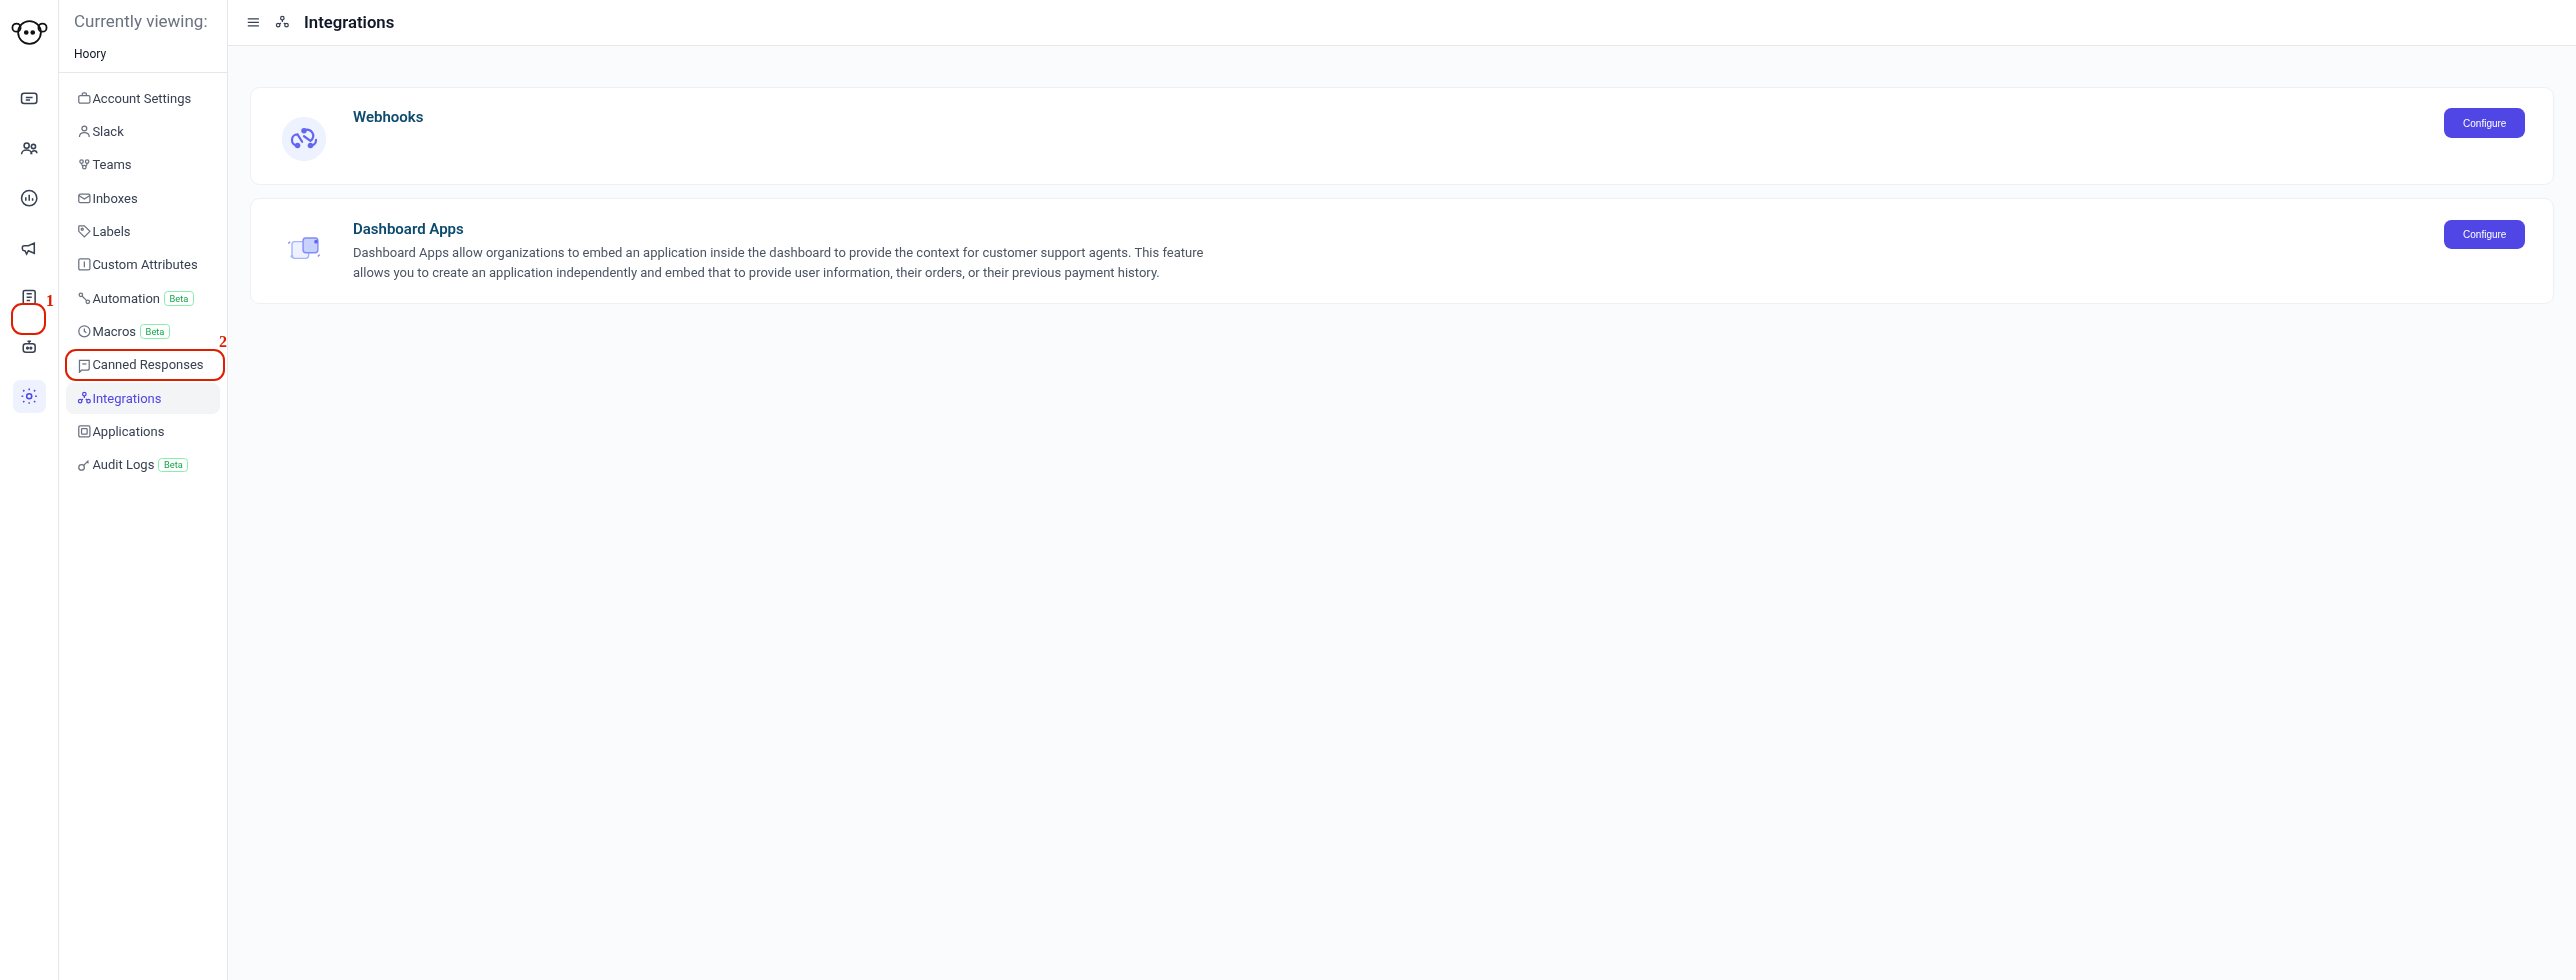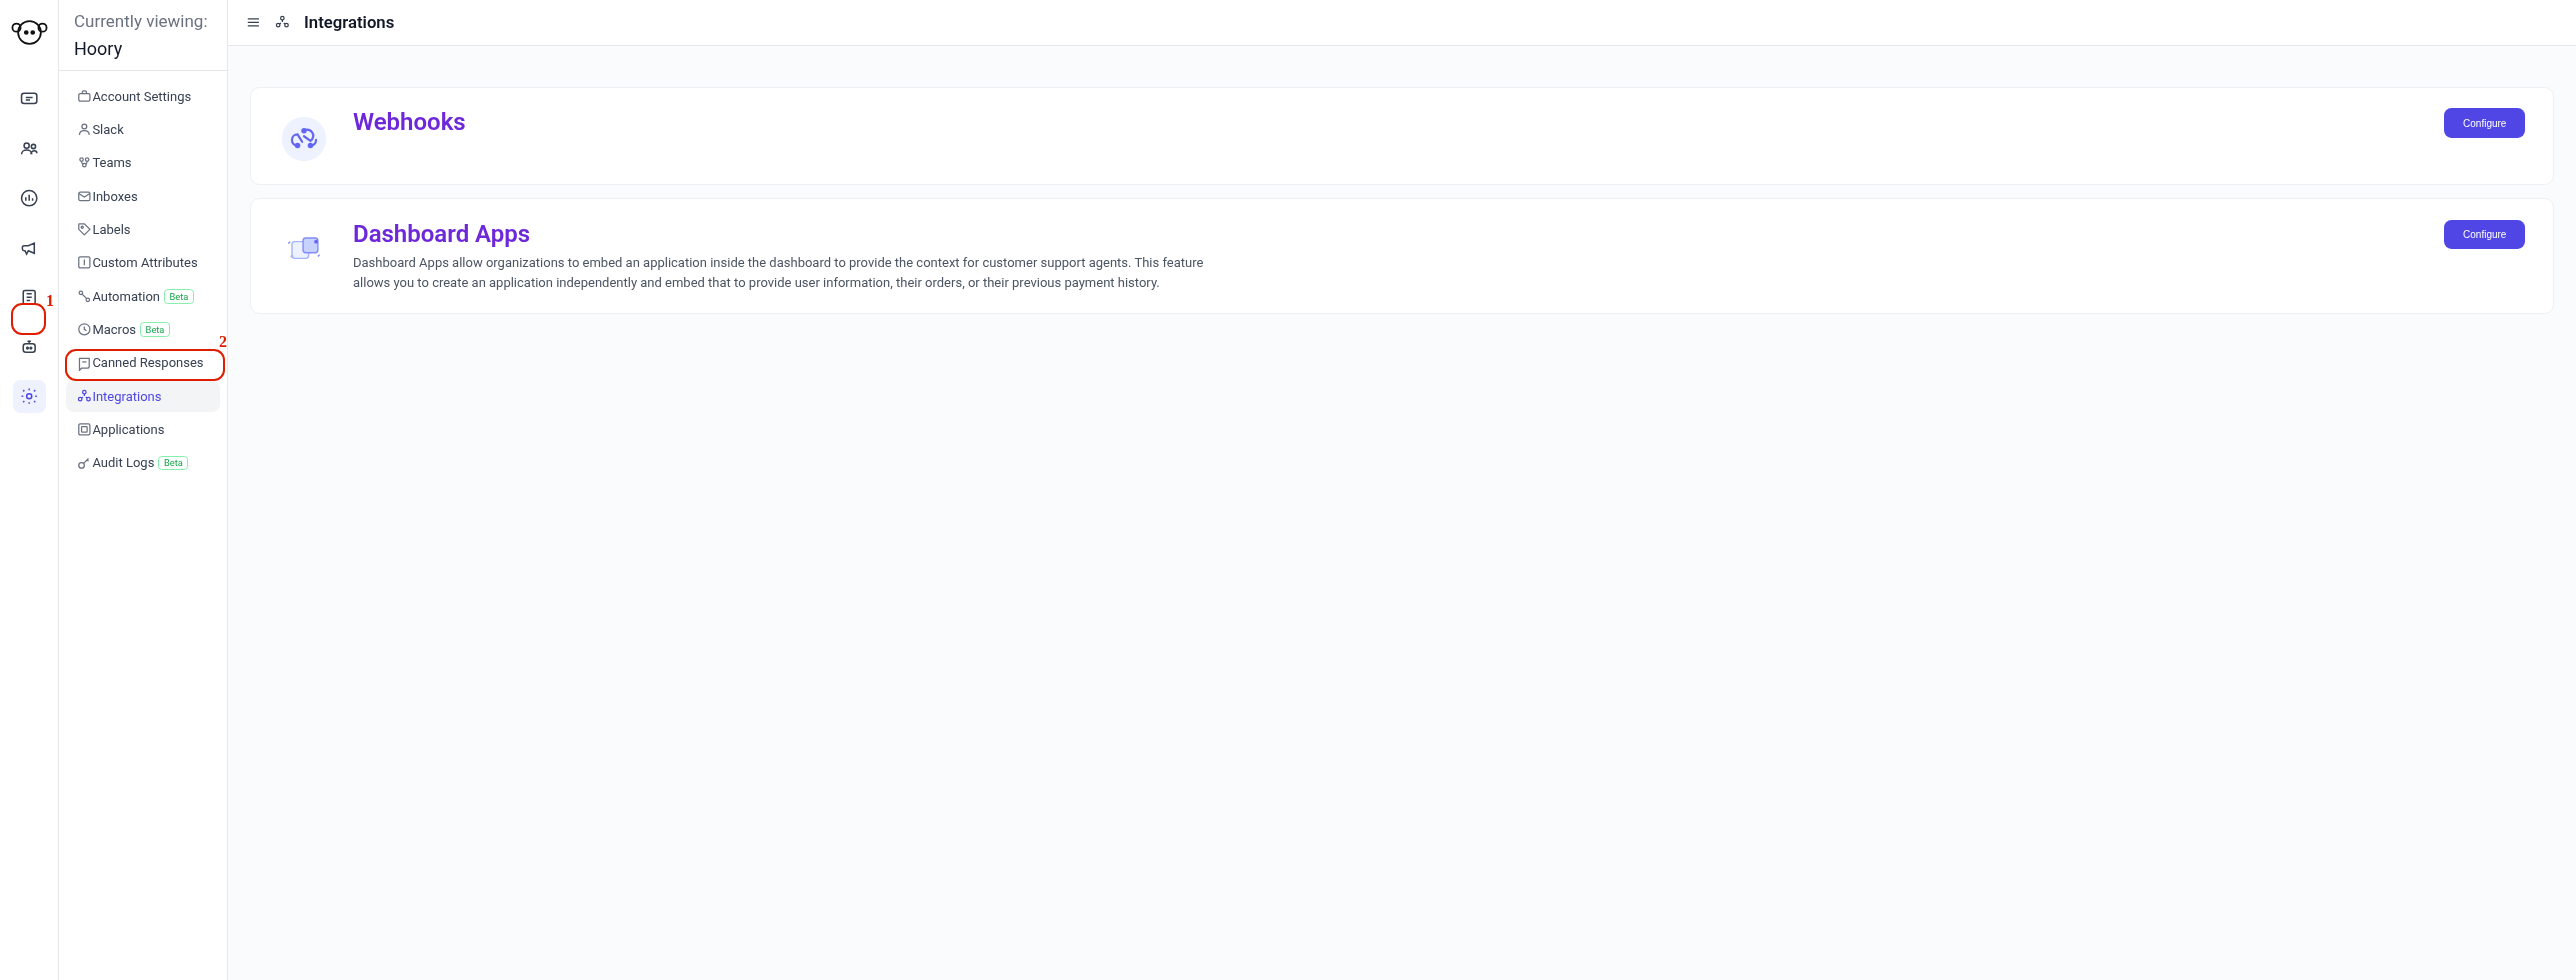--- a/index.html
+++ b/index.html
@@ -54,23 +54,23 @@
   }
   .account-switch {
     padding: 11px 15px;
     border-bottom: 0.9px solid #e5e7eb;
   }
   .account-switch .label {
     font-size: 17px;
     color: #6b7280;
   }
   .account-switch .name {
-    font-size: 18px;
+    font-size: 12px;
     color: #111827;
-    margin-top: 7px;
+    margin-top: 16px;
   }
   .nav {
     padding: 9.3px 7.4px;
     display: flex;
     flex-direction: column;
     gap: 1.9px;
   }
   .nav-item {
     display: flex;
     align-items: center;
@@ -138,23 +138,23 @@
     gap: 24px;
   }
   .card-icon {
     width: 50px; height: 50px;
     display: flex; align-items: center; justify-content: center;
     flex-shrink: 0;
     margin-top: 5.6px;
   }
   .card-body { flex: 1; }
   .card-title {
-    font-size: 24px;
+    font-size: 15px;
     font-weight: 600;
-    color: #6d28d9;
+    color: #0c4a6e;
     margin-bottom: 5.6px;
   }
   .card-desc {
     font-size: 13px;
     color: #4b5563;
     line-height: 1.5;
     max-width: 854px;
   }
   .card-action { flex-shrink: 0; display: flex; align-items: center; }
   .btn-primary {

